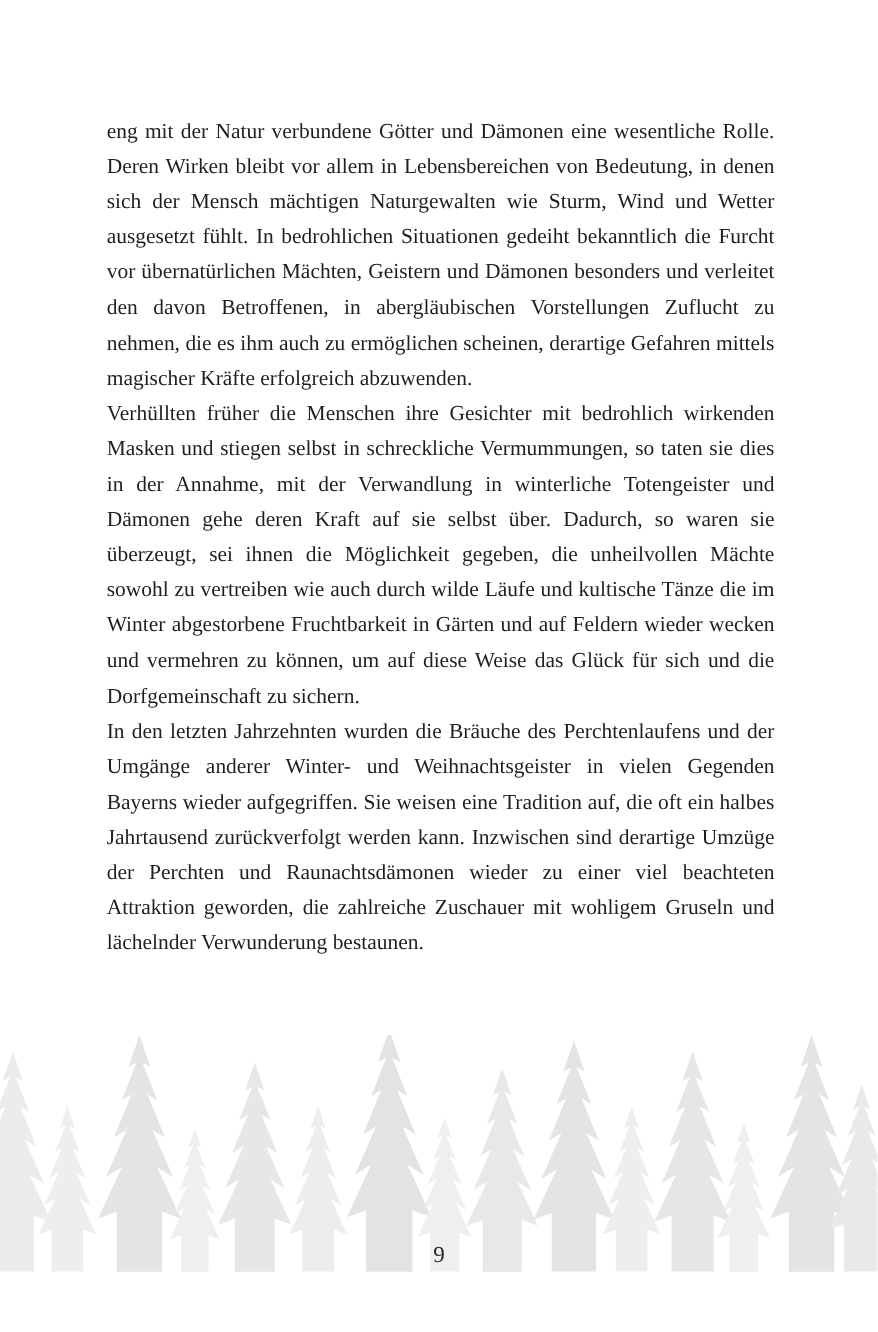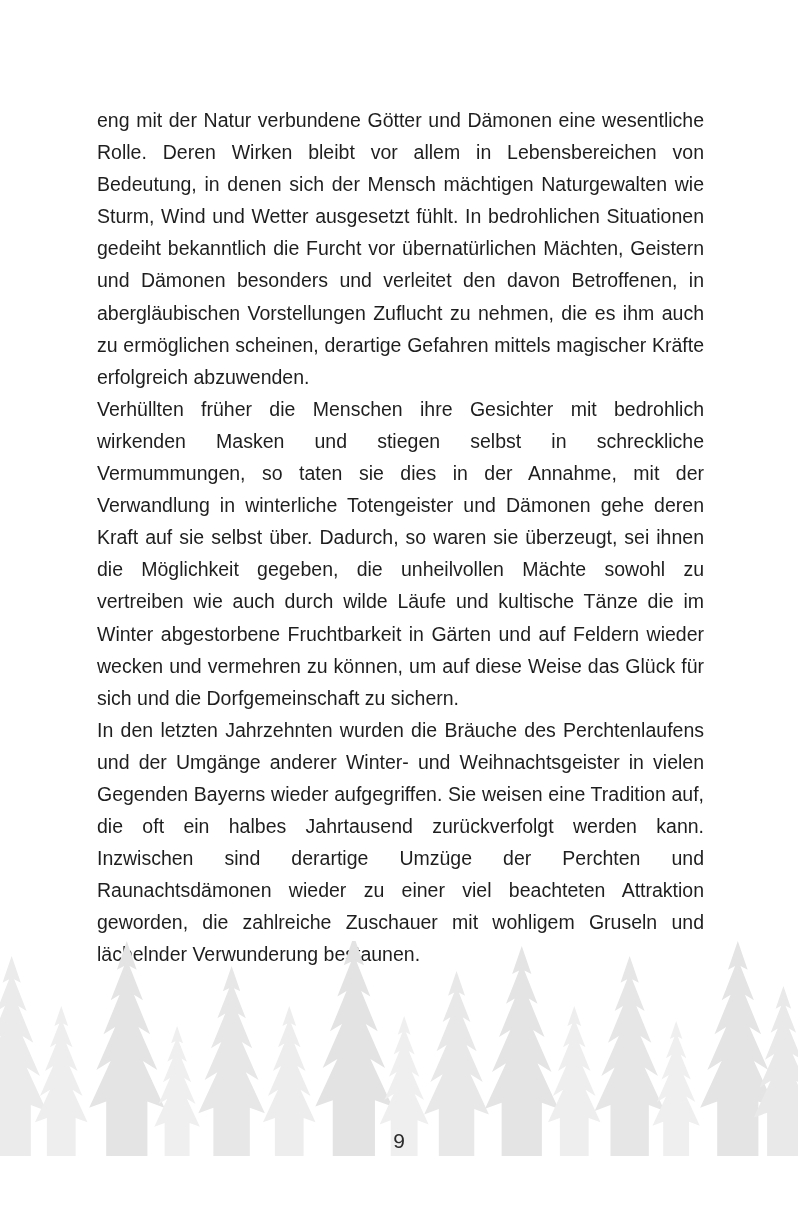--- a/index.html
+++ b/index.html
@@ -6,21 +6,21 @@
     margin: 0;
     padding: 0;
     background: #ffffff;
   }
   .page {
     position: relative;
     width: 798px;
     height: 1211px;
     background: #ffffff;
     overflow: hidden;
-    font-family: Liberation Sans, sans-serif;
+    font-family: Liberation Serif, serif;
     color: #1e1e1e;
   }
   .text-block {
     position: absolute;
     left: 97px;
     top: 104px;
     width: 607px;
     font-size: 19.5px;
     line-height: 32.1px;
     text-align: justify;

